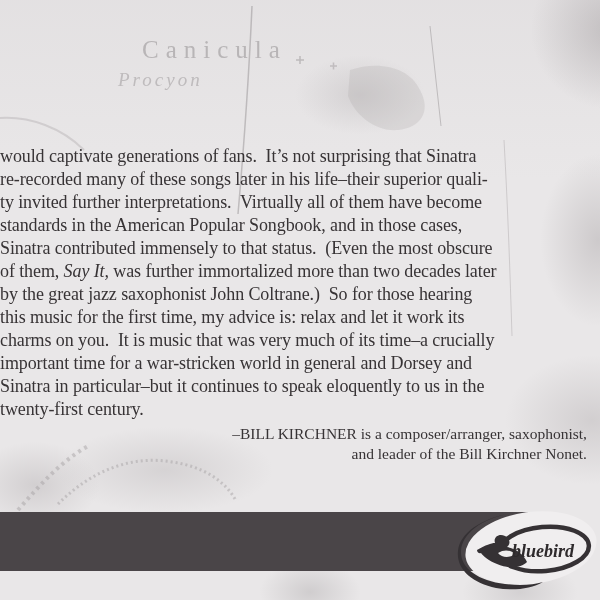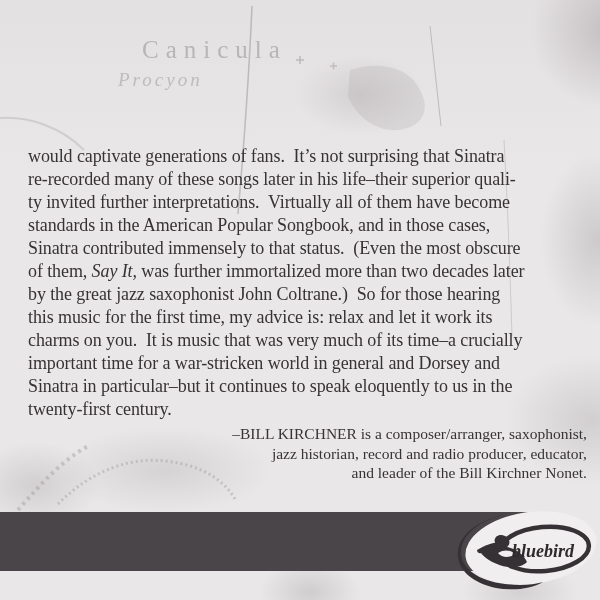--- a/index.html
+++ b/index.html
@@ -27,21 +27,21 @@
   .map-lines{position:absolute;inset:0;pointer-events:none;}
   .map-label-canicula{
     position:absolute;left:142px;top:36px;
     font-size:25px;letter-spacing:7px;color:rgba(148,143,145,.55);text-align:center;
   }
   .map-label-procyon{
     position:absolute;left:118px;top:69px;
     font-style:italic;font-size:19px;letter-spacing:3px;color:rgba(152,147,149,.5);
   }
   .article{
-    position:absolute;left:28px;top:145px;right:4px;
+    position:absolute;left:0;top:145px;right:4px;
     font-size:18px;line-height:23px;letter-spacing:-.1px;
     color:#373335;
   }
   .article .tline{white-space:pre;}
   .article .it{font-style:italic;}
   .credit{
     position:absolute;right:13px;top:424px;left:120px;
     text-align:right;font-size:15.5px;line-height:19.5px;
     color:#373335;
   }
@@ -80,21 +80,20 @@
       <div class="tline"><span>by the great jazz saxophonist John Coltrane.)  So for those hearing</span></div>
       <div class="tline"><span>this music for the first time, my advice is: relax and let it work its</span></div>
       <div class="tline"><span>charms on you.  It is music that was very much of its time–a crucially</span></div>
       <div class="tline"><span>important time for a war-stricken world in general and Dorsey and</span></div>
       <div class="tline"><span>Sinatra in particular–but it continues to speak eloquently to us in the</span></div>
       <div class="tline"><span>twenty-first century.</span></div>
     </div>
 
   <div class="credit">
       <div class="tline"><span>–BILL KIRCHNER is a composer/arranger, saxophonist,</span></div>
-      <div class="tline"><span>jazz historian, record and radio producer, educator,</span></div>
       <div class="tline"><span>and leader of the Bill Kirchner Nonet.</span></div>
     </div>
 
   <svg class="footer-art" width="600" height="600" viewBox="0 0 600 600">
 
     <path d="M0,512 H530 C500,524 481,545 475,571 H0 Z" fill="#4a4548"></path>
 
     <ellipse cx="531" cy="548" rx="66" ry="36" fill="#f0eeef" transform="rotate(-8 531 548)"></ellipse>
     <g>
 

